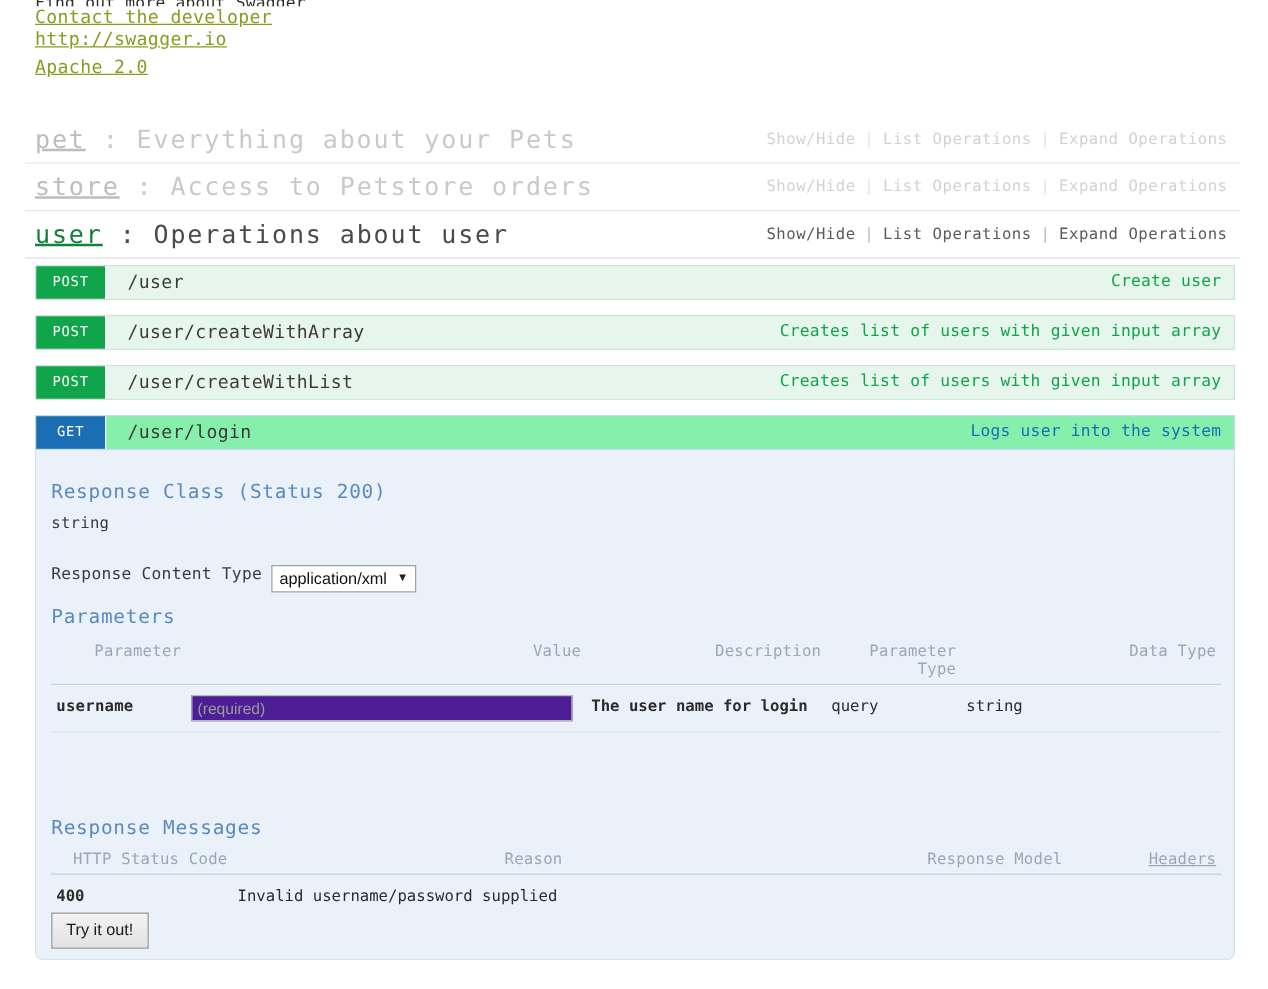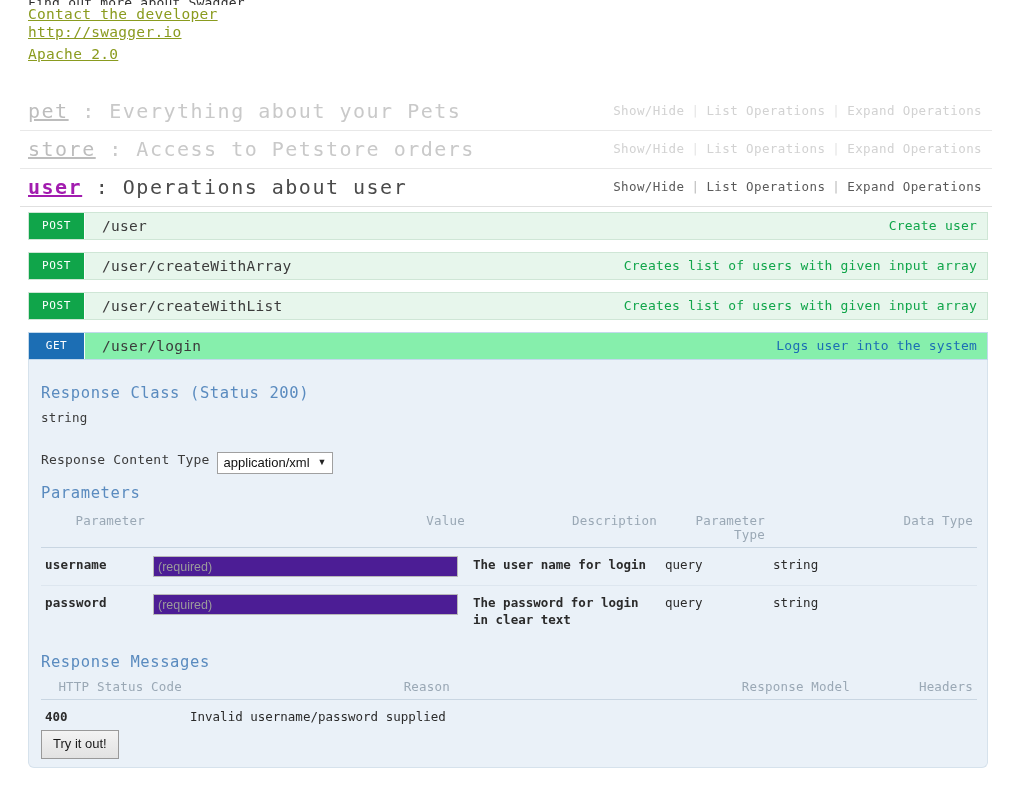--- a/index.html
+++ b/index.html
@@ -56,21 +56,21 @@
     font-size: 20px;
     line-height: 36px;
     letter-spacing: 1.5px;
     white-space: nowrap;
   }
   .resource-title .rname { font-weight: normal; }
   .resource-title .rdesc { }
   .resource.dim .resource-title { color: #c9c9c9; }
   .resource.dim .resource-title .rname { color: #bdbdbd; }
   .resource.active .resource-title { color: #4a4a4a; }
-  .resource.active .resource-title .rname { color: #a21caf; font-weight: bold; }
+  .resource.active .resource-title .rname { color: #15803d; font-weight: normal; }
 
   .resource-ops {
     position: absolute;
     right: 4px; top: 0;
     line-height: 36px;
     font-size: 12.5px;
     white-space: nowrap;
     letter-spacing: 0.4px;
   }
   .resource-ops a {
@@ -238,21 +238,21 @@
     border: 1px solid #b8b8b8;
     font-family: "Liberation Sans", sans-serif;
     font-size: 12.5px;
     color: #9b9b9b;
     padding: 0 4px;
     line-height: 19px;
     outline: none;
   }
   .pinput::placeholder { color: #9b9b9b; opacity: 1; }
 
-  .rm-th-right { text-align: right; }
+  .rm-th-right { text-align: right; text-decoration: underline; }
 
   .tryout {
     position: absolute;
     left: 12px; top: 370px;
     font-family: "Liberation Sans", sans-serif;
     font-size: 13px;
     color: #1a1a1a;
     background: linear-gradient(#f3f3f3, #e2e2e2);
     border: 1px solid #999999;
     padding: 6px 11px 7px 11px;
@@ -372,29 +372,20 @@
       <tbody>
         <tr>
           <td class="pname">username</td>
           <td>
             <input class="pinput" type="text" placeholder="(required)" style="">
           </td>
           <td class="pdesc">The user name for login</td>
           <td class="ptype">query</td>
           <td class="pdata">string</td>
         </tr>
-        <tr class="last">
-          <td class="pname">password</td>
-          <td>
-            <input class="pinput" type="text" placeholder="(required)" style="">
-          </td>
-          <td class="pdesc" style="width:165px;">The password for login in clear text</td>
-          <td class="ptype">query</td>
-          <td class="pdata">string</td>
-        </tr>
       </tbody>
     </table>
 
     <div class="section-head" style="left:12px; top:293px;">Response Messages</div>
 
     <table class="tbl" style="top:318px;">
       <colgroup>
         <col style="width:145px">
         <col style="width:268px">
         <col style="width:400px">

